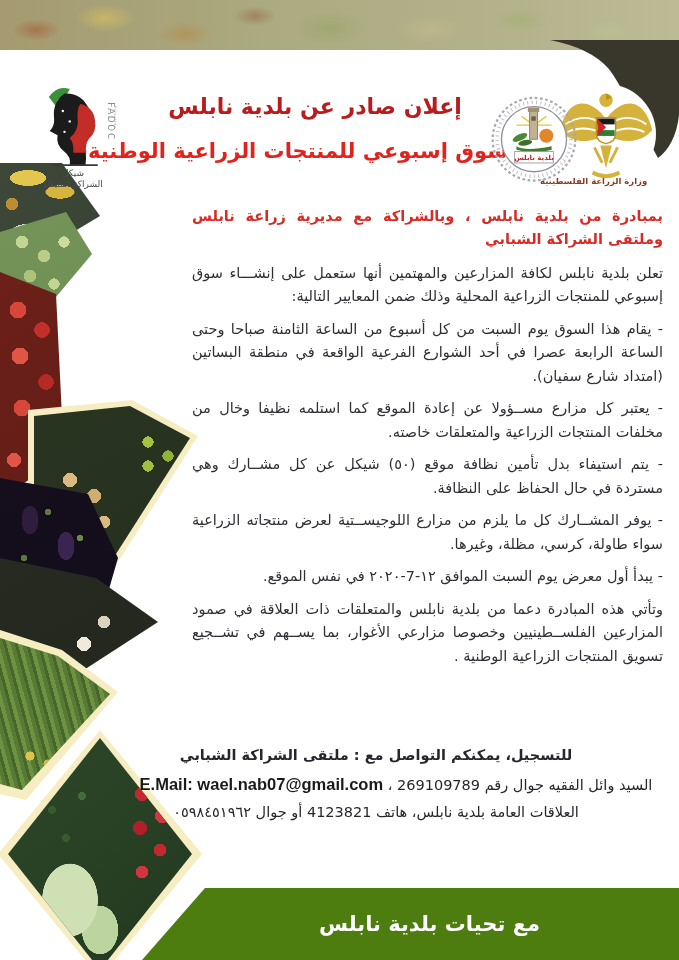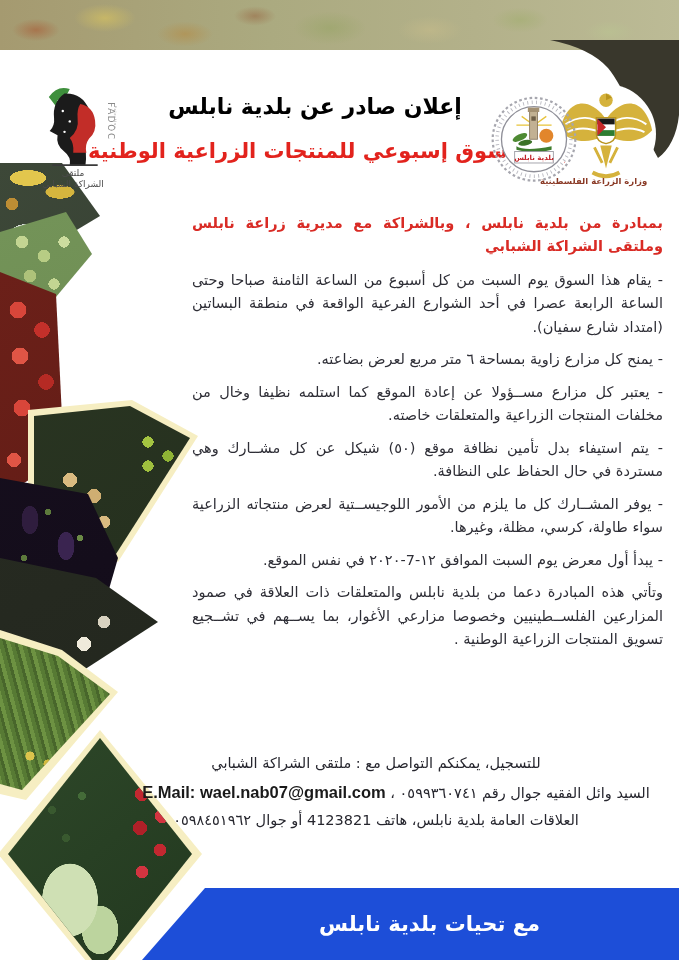--- a/index.html
+++ b/index.html
@@ -16,21 +16,21 @@
       radial-gradient(ellipse 46px 20px at 430px 30px, rgba(196,186,138,.65), transparent 70%),
       radial-gradient(ellipse 40px 18px at 520px 20px, rgba(162,174,112,.6), transparent 70%),
       radial-gradient(ellipse 36px 16px at 610px 32px, rgba(186,194,146,.7), transparent 70%),
       linear-gradient(90deg,#a59a70,#abaa80 40%,#b3b18a 70%,#bcbb96);}
   
   .swoosh{position:absolute;left:520px;top:40px;width:159px;height:130px;z-index:3;}
   .corner-notch{position:absolute;left:468px;top:50px;width:137px;height:46px;background:#fff;
     border-top-right-radius:44px 38px;z-index:4;}
   
   .title1{position:absolute;left:150px;top:94px;width:330px;text-align:center;
-    font-size:22px;font-weight:bold;color:#000000;z-index:6;}
+    font-size:22px;font-weight:bold;color:#b91c1c;z-index:6;}
   .title2{position:absolute;left:88px;top:139px;width:424px;text-align:center;white-space:nowrap;
     font-size:21px;font-weight:bold;color:#e2231d;z-index:6;}
   
   .ministry{position:absolute;left:556px;top:84px;width:100px;height:100px;z-index:6;
     background:#fff;border-radius:50%;}
   .ministry-caption{position:absolute;left:540px;top:176px;width:132px;
     font-size:8.5px;font-weight:bold;color:#8a3a26;z-index:6;}
   .muni{position:absolute;left:490px;top:90px;width:88px;height:102px;z-index:6;}
   .fadoc{position:absolute;left:26px;top:76px;width:98px;height:96px;z-index:6;}
   .fadoc-caption{position:absolute;left:18px;top:168px;width:110px;text-align:center;z-index:6;
@@ -112,35 +112,35 @@
       radial-gradient(circle 10px at 148px 98px,#b02028 70%,transparent 71%),
       radial-gradient(circle 9px at 168px 120px,#c22830 70%,transparent 71%),
       radial-gradient(circle 9px at 150px 142px,#d23440 70%,transparent 71%),
       radial-gradient(ellipse 46px 60px at 78px 170px,#cfe0b4 60%,transparent 61%),
       radial-gradient(ellipse 30px 40px at 108px 200px,#bcd49e 60%,transparent 61%),
       radial-gradient(circle 5px at 60px 80px,#39592f 80%,transparent 81%),
       radial-gradient(circle 5px at 90px 66px,#446b38 80%,transparent 81%),
       radial-gradient(circle 5px at 74px 108px,#39592f 80%,transparent 81%),
       linear-gradient(140deg,#2e4829,#22381f);}
   
-  .body-text{position:absolute;left:192px;top:212px;width:471px;z-index:3;
+  .body-text{position:absolute;left:192px;top:205px;width:471px;z-index:3;
     direction:rtl;text-align:justify;color:#2e2e36;font-size:14.5px;line-height:1.62;}
   .body-text p{margin:0 0 9px;}
   .intro-bold{color:#d92b25;font-weight:bold;font-size:14.5px;margin-bottom:10px !important;}
   .closing{margin-top:3px !important;}
   
   .contact{position:absolute;left:96px;top:742px;width:560px;z-index:3;direction:rtl;
     text-align:center;color:#26262e;font-size:14.5px;line-height:1.85;}
   .contact div{white-space:nowrap;}
-  .contact .c1{font-weight:normal;margin-top:8px;}
+  .contact .c1{font-weight:bold;}
   .contact .email{direction:ltr;unicode-bidi:embed;font-weight:bold;font-size:16.5px;
     font-family:"Liberation Sans",sans-serif;color:#1a1a1a;margin-left:40px;}
   
   .footer-band{position:absolute;left:0;top:888px;width:679px;height:72px;z-index:4;
-    background:#1d4ed8;clip-path:polygon(205px 0,679px 0,679px 72px,142px 72px);}
+    background:#4d7c0f;clip-path:polygon(205px 0,679px 0,679px 72px,142px 72px);}
   .footer-text{position:absolute;left:180px;top:0;width:499px;height:72px;line-height:72px;
     text-align:center;color:#ffffff;font-weight:bold;font-size:21px;direction:rtl;}
 </style>
 </head>
 <body>
 
 <div id="page">
 
   <div class="top-band"></div>
 
@@ -195,55 +195,55 @@
     <circle cx="34" cy="40" r="1.4" fill="#fff"></circle>
       <circle cx="42" cy="52" r="1.4" fill="#fff"></circle>
     <circle cx="36" cy="64" r="1.4" fill="#fff"></circle>
       <circle cx="46" cy="74" r="1.4" fill="#fff"></circle>
     <path d="M54,32 q15,3 17,19 q2,13 -7,21 q-5,7 -3,16 l-15,0 q1,-11 -4,-17 q11,-9 9,-22 q-1,-11 3,-17 Z" fill="#c22d28"></path>
     <path d="M22,102 h52" stroke="#3a3a3a" stroke-width="2"></path>
     <text transform="translate(86,30) rotate(90)" font-size="10" letter-spacing="2" fill="#8a8a8a">FADOC</text>
     <text transform="translate(93,34) rotate(90)" font-size="4" letter-spacing="1" fill="#aaaaaa">Palestine</text>
   </svg>
   <div class="fadoc-caption">
-    <div>ملتقى</div>
-    <div>الشراكة الشبابي</div>
+    <div>شيكل</div>
+    <div>الشراكة استيفاء</div>
   </div>
 
   <div class="strip">
     <div class="seg seg-bananas"></div>
     <div class="seg seg-apples"></div>
     <div class="seg seg-peppers"></div>
     <div class="seg seg-potato-cream"></div>
     <div class="seg seg-potatoes"></div>
     <div class="seg seg-eggplants"></div>
     <div class="seg seg-garlic"></div>
     <div class="seg seg-okra-cream"></div>
     <div class="seg seg-okra"></div>
     <div class="diamond-wrap">
       <div class="diamond-cream"></div>
       <div class="diamond-photo"></div>
     </div>
   </div>
 
   <div class="body-text">
     <p class="intro-bold">بمبادرة من بلدية نابلس ، وبالشراكة مع مديرية زراعة نابلس وملتقى الشراكة الشبابي</p>
+    <p>تعلن بلدية نابلس لكافة المزارعين والمهتمين أنها ستعمل على إنشـــاء سوق إسبوعي للمنتجات الزراعية المحلية وذلك ضمن المعايير التالية:</p>
     <p>- يقام هذا السوق يوم السبت من كل أسبوع من الساعة الثامنة صباحا وحتى الساعة الرابعة عصرا في أحد الشوارع الفرعية الواقعة في منطقة البساتين (امتداد شارع سفيان).</p>
-    <p>- يمنح كل مزارع زاوية بمساحة ٦ متر مربع لعرض بضاعته.</p>
     <p>- يعتبر كل مزارع مســؤولا عن إعادة الموقع كما استلمه نظيفا وخال من مخلفات المنتجات الزراعية والمتعلقات خاصته.</p>
     <p>- يتم استيفاء بدل تأمين نظافة موقع (٥٠) شيكل عن كل مشــارك وهي مستردة في حال الحفاظ على النظافة.</p>
-    <p>- يوفر المشــارك كل ما يلزم من الأمور اللوجيســتية لعرض منتجاته الزراعية سواء طاولة، كرسي، مظلة، وغيرها.</p>
+    <p>- يوفر المشــارك كل ما يلزم من مزارع اللوجيســتية لعرض منتجاته الزراعية سواء طاولة، كرسي، مظلة، وغيرها.</p>
     <p>- يبدأ أول معرض يوم السبت الموافق ١٢-7-٢٠٢٠ في نفس الموقع.</p>
     <p class="closing">وتأتي هذه المبادرة دعما من بلدية نابلس والمتعلقات ذات العلاقة في صمود المزارعين الفلســطينيين وخصوصا مزارعي الأغوار، بما يســهم في تشــجيع تسويق المنتجات الزراعية الوطنية .</p>
   </div>
 
   <div class="contact">
     <div class="c1">للتسجيل، يمكنكم التواصل مع : ملتقى الشراكة الشبابي</div>
     <div>
-      <span>السيد وائل الفقيه  جوال رقم ٠٥٩٩٣٦٠٧٤١ ،</span>
+      <span>السيد وائل الفقيه  جوال رقم 269109789 ،</span>
       <span class="email">E.Mail: wael.nab07@gmail.com</span>
     </div>
     <div>العلاقات العامة بلدية نابلس، هاتف 4123821 أو جوال ٠٥٩٨٤٥١٩٦٢</div>
   </div>
 
   <div class="footer-band">
     <div class="footer-text">مع تحيات بلدية نابلس</div>
   </div>
 
 </div>

